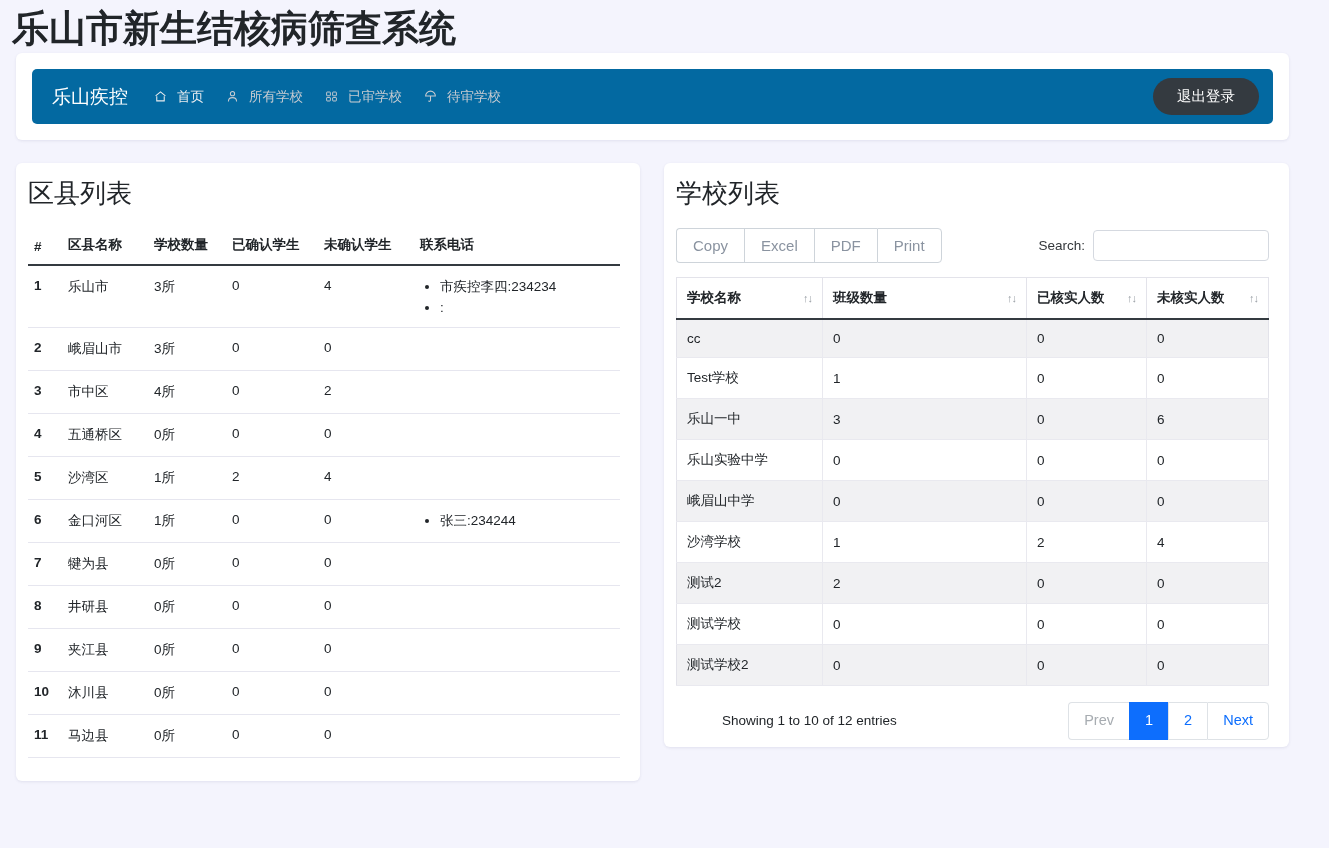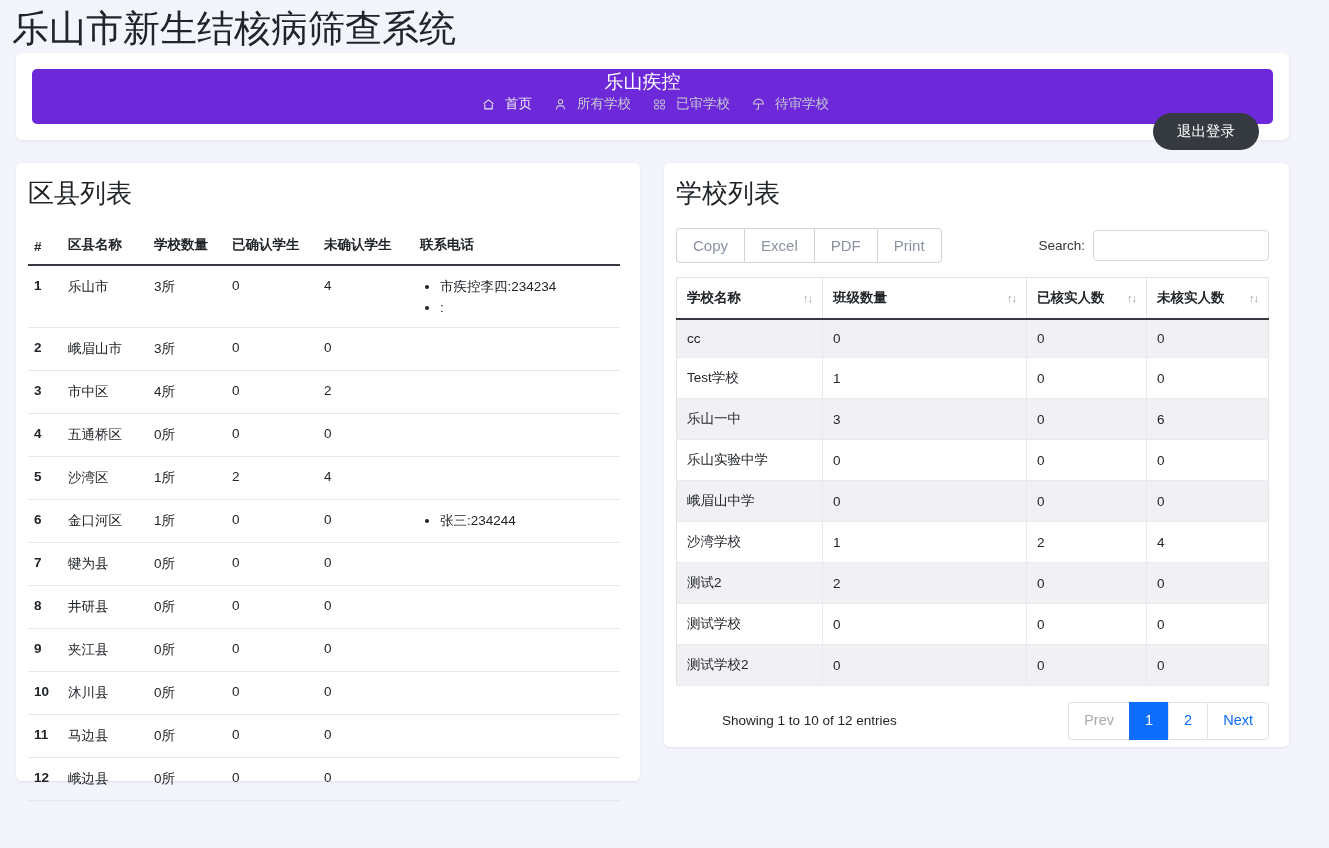--- a/index.html
+++ b/index.html
@@ -10,47 +10,46 @@
     background: #f4f4fd;
     font-family: "Liberation Sans", "DejaVu Sans", sans-serif;
     color: #212529;
     overflow: hidden;
   }
   .page { width: 1329px; height: 848px; position: relative; }
 
   
   .page-title {
     font-size: 37px;
-    font-weight: 400;
+    font-weight: 700;
     line-height: 1;
     color: #212529;
     margin: 0;
     padding: 10px 0 0 12px;
     letter-spacing: 0px;
   }
 
   
   .nav-card {
     position: absolute;
     left: 16px; top: 53px;
     width: 1273px; height: 87px;
     background: #ffffff;
     border-radius: 6px;
     box-shadow: 0 1px 3px rgba(60,60,110,0.10);
   }
   .navbar {
     position: absolute;
     left: 16px; top: 16px;
     width: 1241px; height: 55px;
-    background: #6d28d9;
+    background: #0369a1;
     border-radius: 5px;
     display: flex;
     align-items: center;
     padding: 0 14px 0 20px;
-    flex-direction: column;
   }
   .brand {
     color: #ffffff;
     font-size: 19px;
     font-weight: 400;
     margin-right: 26px;
     white-space: nowrap;
     text-decoration: none;
   }
   .nav-links { display: flex; align-items: center; gap: 22px; flex: 1; }
@@ -379,28 +378,20 @@
               <td class="idx">10</td>
               <td>沐川县</td>
               <td>0所</td>
               <td>0</td>
               <td>0</td>
               <td></td>
             </tr>
             <tr>
               <td class="idx">11</td>
               <td>马边县</td>
-              <td>0所</td>
-              <td>0</td>
-              <td>0</td>
-              <td></td>
-            </tr>
-            <tr>
-              <td class="idx">12</td>
-              <td>峨边县</td>
               <td>0所</td>
               <td>0</td>
               <td>0</td>
               <td></td>
             </tr>
           </tbody>
       </table>
     </div>
   </section>
 

